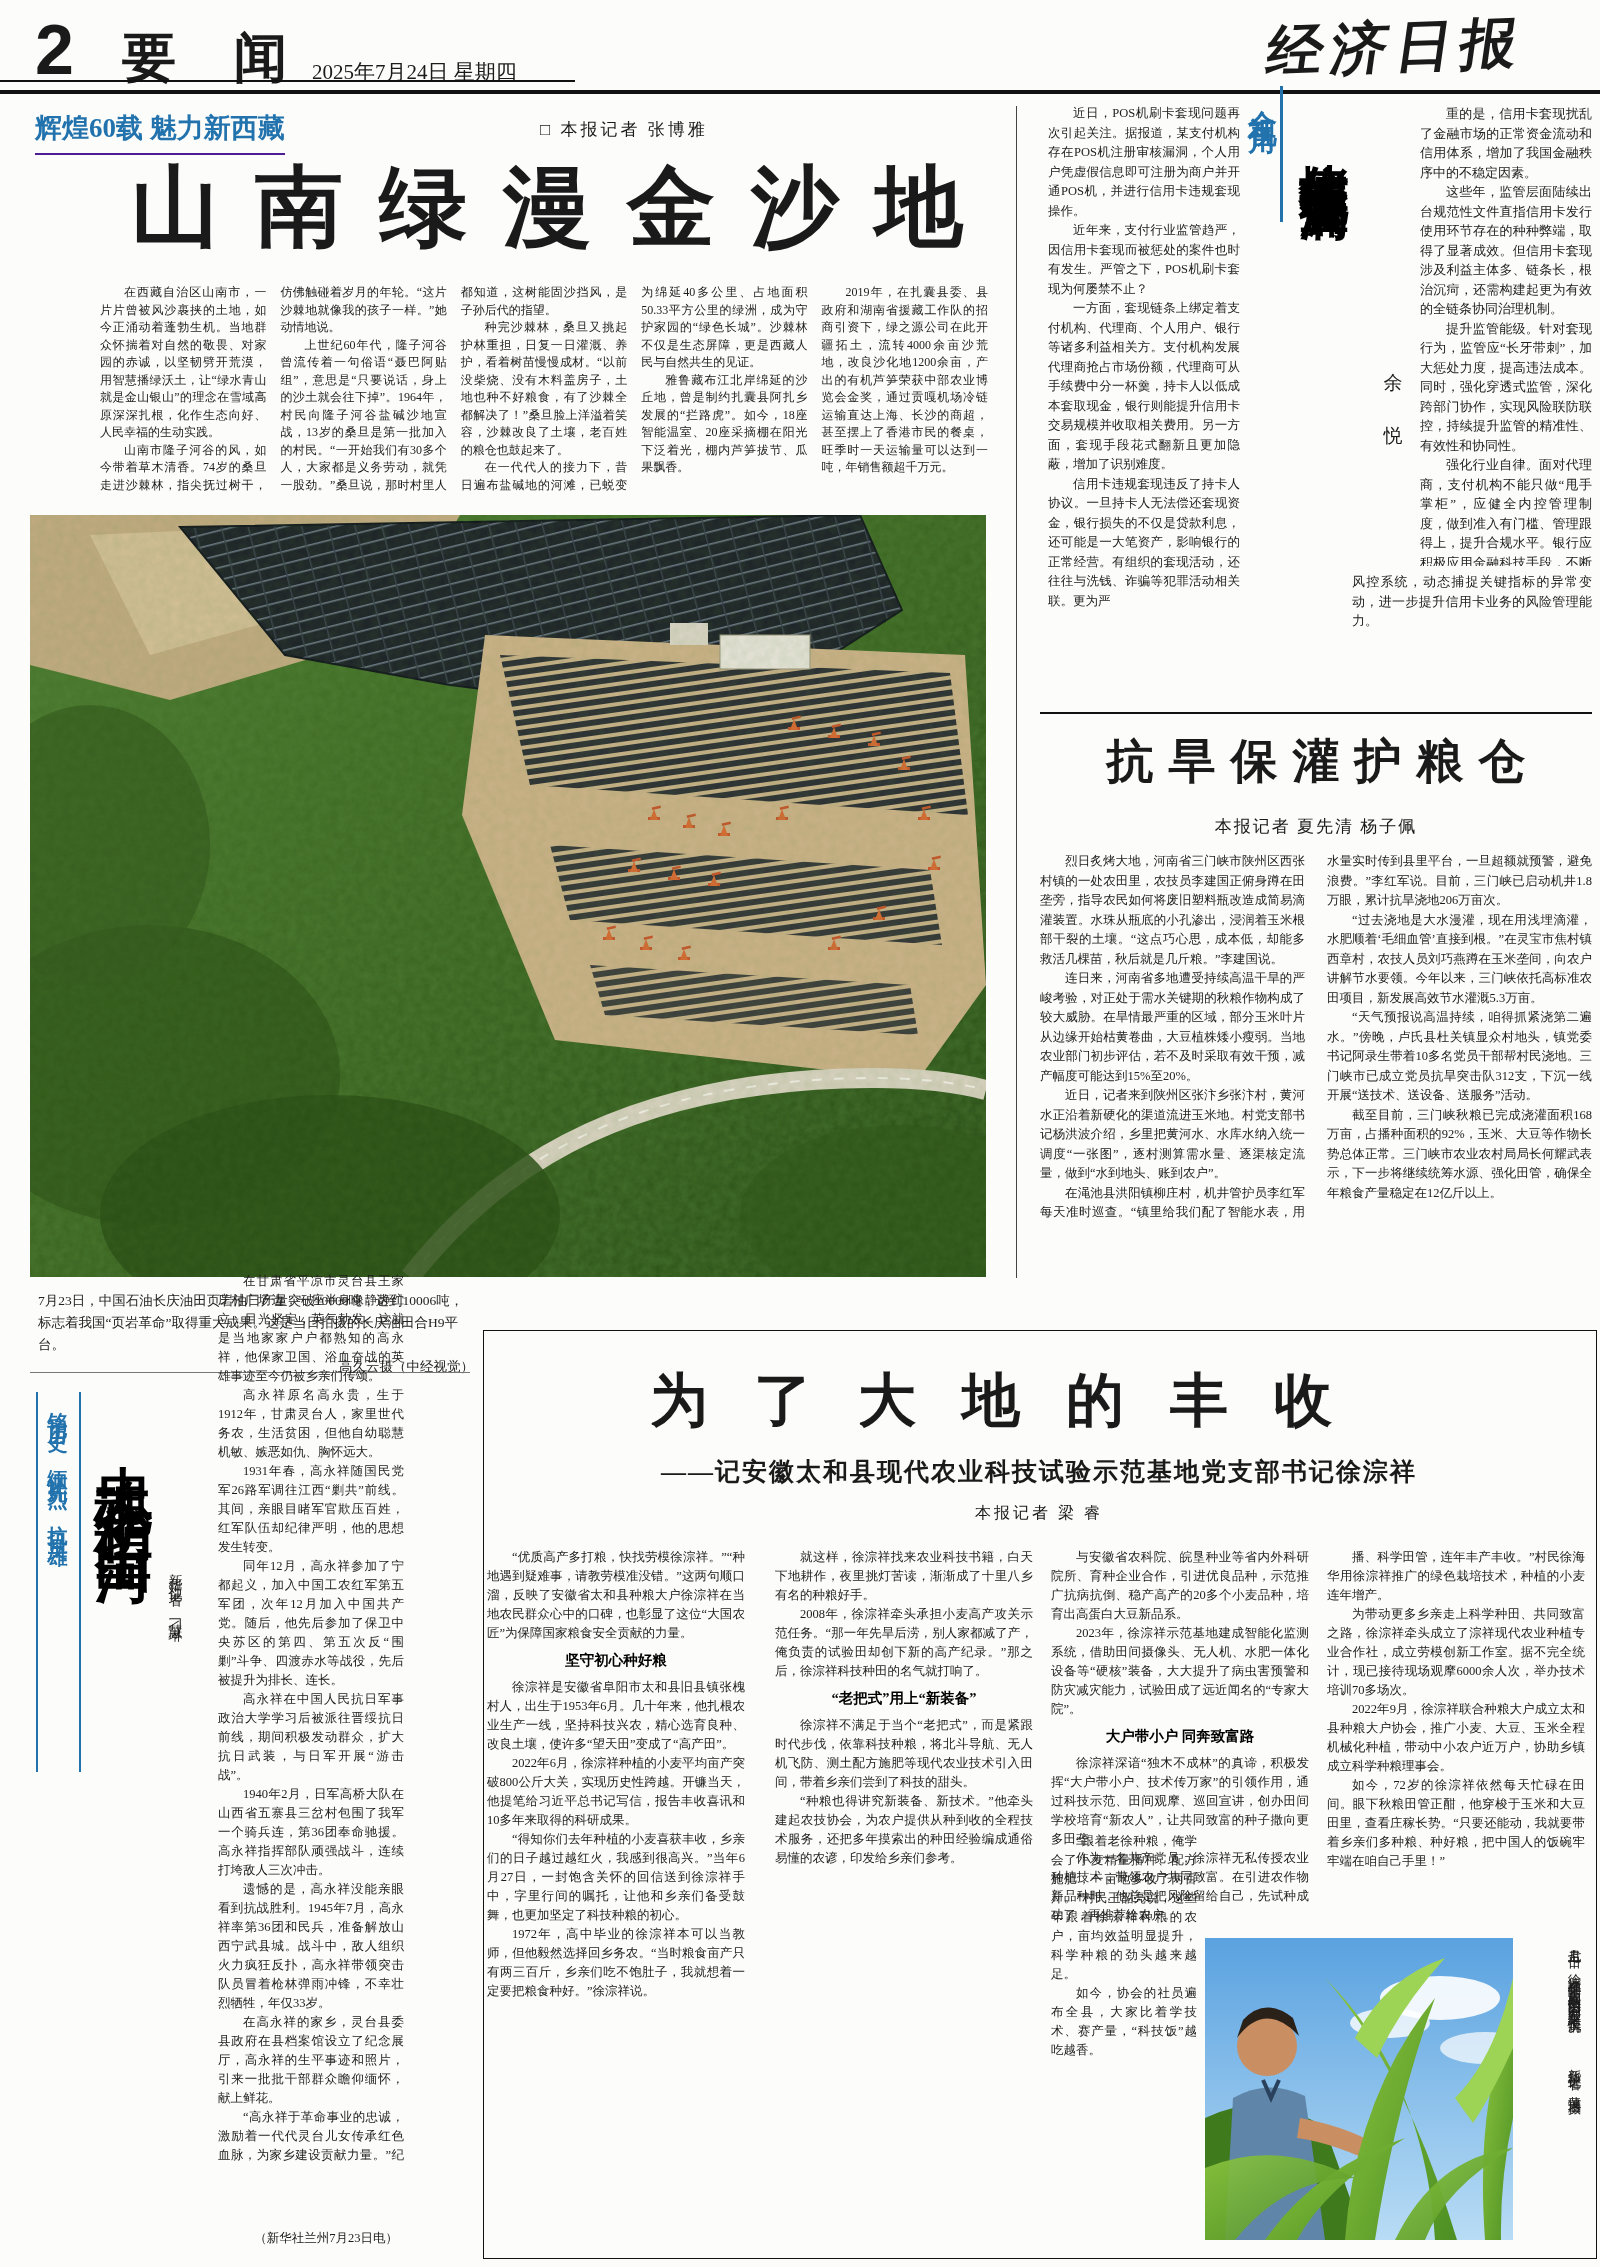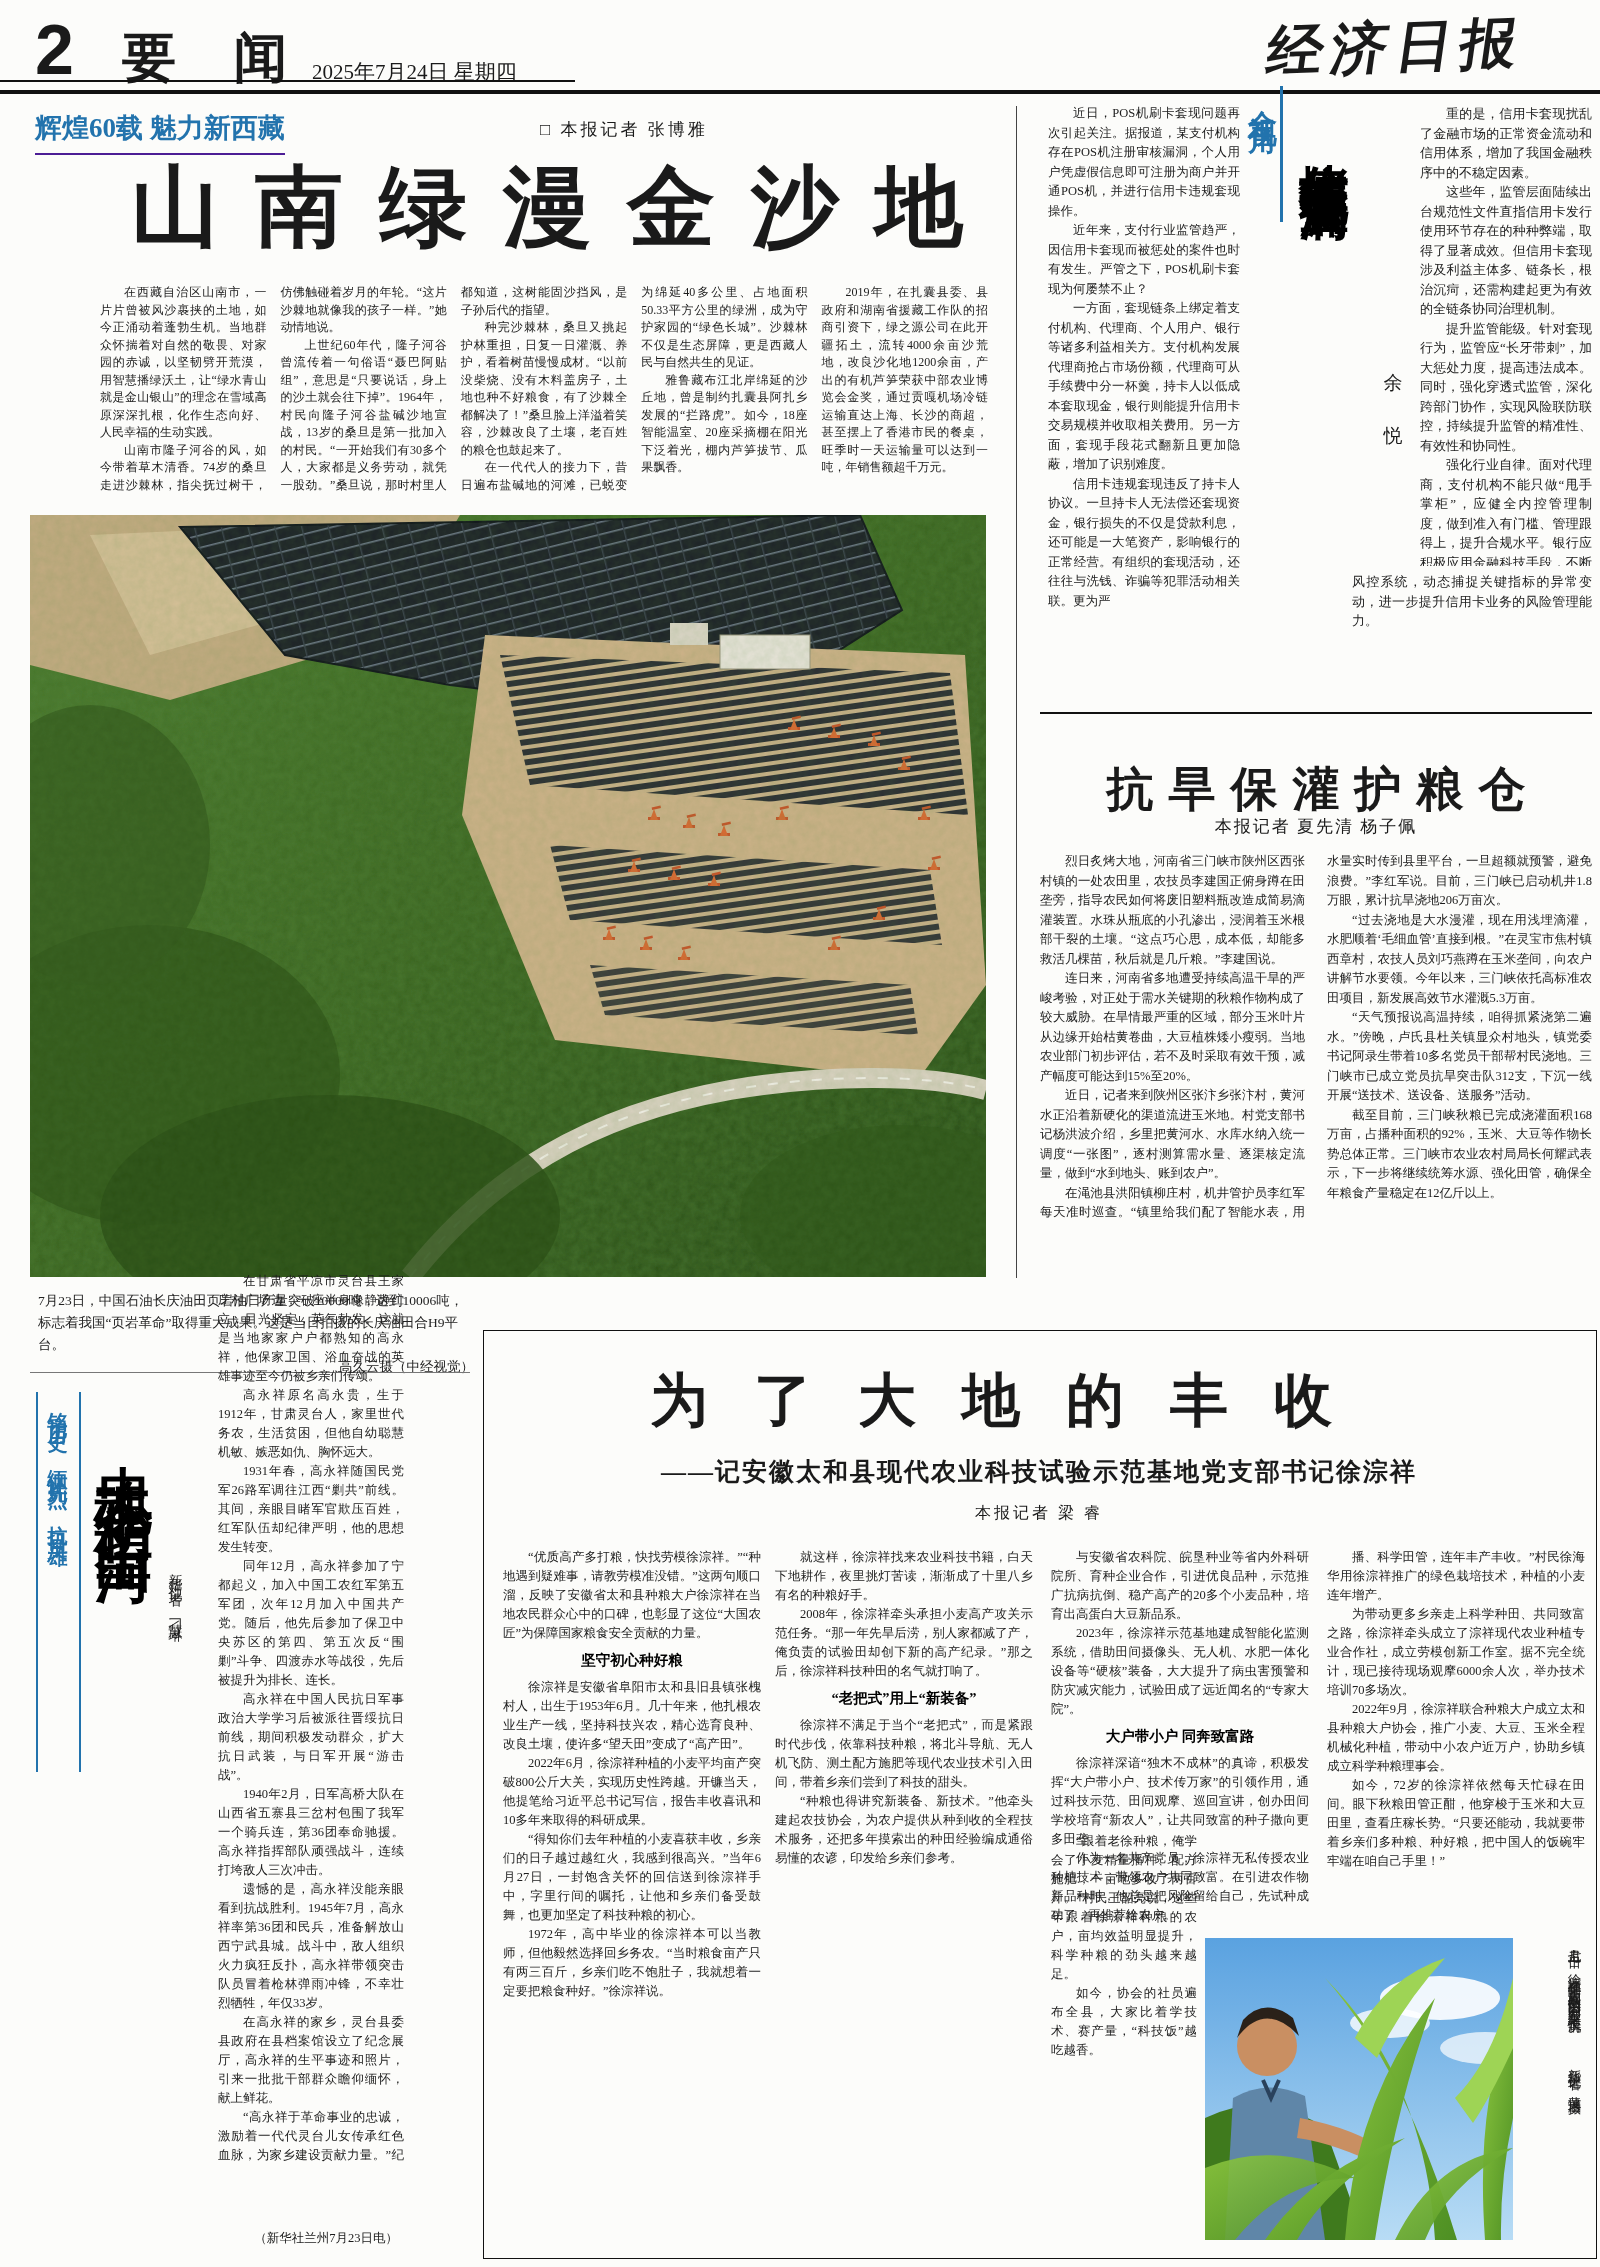--- a/index.html
+++ b/index.html
@@ -61,21 +61,21 @@
       <p>这些年，监管层面陆续出台规范性文件直指信用卡发行使用环节存在的种种弊端，取得了显著成效。但信用卡套现涉及利益主体多、链条长，根治沉疴，还需构建起更为有效的全链条协同治理机制。</p>
       <p>提升监管能级。针对套现行为，监管应“长牙带刺”，加大惩处力度，提高违法成本。同时，强化穿透式监管，深化跨部门协作，实现风险联防联控，持续提升监管的精准性、有效性和协同性。</p>
       <p>强化行业自律。面对代理商，支付机构不能只做“甩手掌柜”，应健全内控管理制度，做到准入有门槛、管理跟得上，提升合规水平。银行应积极应用金融科技手段，不断升级</p>
     </div>
   <div class="abs body-text kaiti" style="left:1352px;top:572px;width:240px;height:132px;font-size:13px;line-height:19.5px;">
       <p style="text-indent:0;">风控系统，动态捕捉关键指标的异常变动，进一步提升信用卡业务的风险管理能力。</p>
     </div>
 
   <div class="abs rule" style="left:1040px;top:712px;width:552px;height:2px;"></div>
 
-  <div class="abs b center" style="left:1040px;top:758px;width:552px;font-size:47px;letter-spacing:15px;text-indent:15px;white-space:nowrap;">抗旱保灌护粮仓</div>
+  <div class="abs b center" style="left:1040px;top:730px;width:552px;font-size:47px;letter-spacing:15px;text-indent:15px;white-space:nowrap;">抗旱保灌护粮仓</div>
   <div class="abs center" style="left:1040px;top:815px;width:552px;font-size:17px;letter-spacing:2px;">本报记者 夏先清 杨子佩</div>
   <div class="abs body-text" style="left:1040px;top:852px;width:552px;height:426px;column-count:2;column-gap:22px;line-height:19.5px;">
       <p>烈日炙烤大地，河南省三门峡市陕州区西张村镇的一处农田里，农技员李建国正俯身蹲在田垄旁，指导农民如何将废旧塑料瓶改造成简易滴灌装置。水珠从瓶底的小孔渗出，浸润着玉米根部干裂的土壤。“这点巧心思，成本低，却能多救活几棵苗，秋后就是几斤粮。”李建国说。</p>
       <p>连日来，河南省多地遭受持续高温干旱的严峻考验，对正处于需水关键期的秋粮作物构成了较大威胁。在旱情最严重的区域，部分玉米叶片从边缘开始枯黄卷曲，大豆植株矮小瘦弱。当地农业部门初步评估，若不及时采取有效干预，减产幅度可能达到15%至20%。</p>
       <p>近日，记者来到陕州区张汴乡张汴村，黄河水正沿着新硬化的渠道流进玉米地。村党支部书记杨洪波介绍，乡里把黄河水、水库水纳入统一调度“一张图”，逐村测算需水量、逐渠核定流量，做到“水到地头、账到农户”。</p>
       <p>在渑池县洪阳镇柳庄村，机井管护员李红军每天准时巡查。“镇里给我们配了智能水表，用水量实时传到县里平台，一旦超额就预警，避免浪费。”李红军说。目前，三门峡已启动机井1.8万眼，累计抗旱浇地206万亩次。</p>
       <p>“过去浇地是大水漫灌，现在用浅埋滴灌，水肥顺着‘毛细血管’直接到根。”在灵宝市焦村镇西章村，农技人员刘巧燕蹲在玉米垄间，向农户讲解节水要领。今年以来，三门峡依托高标准农田项目，新发展高效节水灌溉5.3万亩。</p>
       <p>“天气预报说高温持续，咱得抓紧浇第二遍水。”傍晚，卢氏县杜关镇显众村地头，镇党委书记阿录生带着10多名党员干部帮村民浇地。三门峡市已成立党员抗旱突击队312支，下沉一线开展“送技术、送设备、送服务”活动。</p>
       <p>截至目前，三门峡秋粮已完成浇灌面积168万亩，占播种面积的92%，玉米、大豆等作物长势总体正常。三门峡市农业农村局局长何耀武表示，下一步将继续统筹水源、强化田管，确保全年粮食产量稳定在12亿斤以上。</p>
     </div>
@@ -170,21 +170,21 @@
       <p>在高永祥的家乡，灵台县委县政府在县档案馆设立了纪念展厅，高永祥的生平事迹和照片，引来一批批干部群众瞻仰缅怀，献上鲜花。</p>
       <p>“高永祥于革命事业的忠诚，激励着一代代灵台儿女传承红色血脉，为家乡建设贡献力量。”纪念馆工作人员说。</p>
     </div>
   <div class="abs" style="left:212px;top:2230px;width:186px;font-size:12.5px;text-align:right;">（新华社兰州7月23日电）</div>
 
   <div class="abs" style="left:483px;top:1330px;width:1112px;height:927px;border:1.5px solid #111;"></div>
   <div class="abs sans b center" style="left:483px;top:1362px;width:1016px;font-size:58px;letter-spacing:46px;text-indent:46px;white-space:nowrap;">为了大地的丰收</div>
   <div class="abs b center" style="left:483px;top:1455px;width:1112px;font-size:25px;letter-spacing:2px;">——记安徽太和县现代农业科技试验示范基地党支部书记徐淙祥</div>
   <div class="abs center" style="left:483px;top:1503px;width:1112px;font-size:16px;letter-spacing:3px;">本报记者 梁 睿</div>
 
-  <div class="abs body-text" style="left:503px;top:1548px;width:258px;height:697px;">
+  <div class="abs body-text" style="left:487px;top:1548px;width:258px;height:697px;">
       <p>“优质高产多打粮，快找劳模徐淙祥。”“种地遇到疑难事，请教劳模准没错。”这两句顺口溜，反映了安徽省太和县种粮大户徐淙祥在当地农民群众心中的口碑，也彰显了这位“大国农匠”为保障国家粮食安全贡献的力量。</p>
       <h4>坚守初心种好粮</h4>
       <p>徐淙祥是安徽省阜阳市太和县旧县镇张槐村人，出生于1953年6月。几十年来，他扎根农业生产一线，坚持科技兴农，精心选育良种、改良土壤，使许多“望天田”变成了“高产田”。</p>
       <p>2022年6月，徐淙祥种植的小麦平均亩产突破800公斤大关，实现历史性跨越。开镰当天，他提笔给习近平总书记写信，报告丰收喜讯和10多年来取得的科研成果。</p>
       <p>“得知你们去年种植的小麦喜获丰收，乡亲们的日子越过越红火，我感到很高兴。”当年6月27日，一封饱含关怀的回信送到徐淙祥手中，字里行间的嘱托，让他和乡亲们备受鼓舞，也更加坚定了科技种粮的初心。</p>
       <p>1972年，高中毕业的徐淙祥本可以当教师，但他毅然选择回乡务农。“当时粮食亩产只有两三百斤，乡亲们吃不饱肚子，我就想着一定要把粮食种好。”徐淙祥说。</p>
     </div>
   <div class="abs body-text" style="left:775px;top:1548px;width:258px;height:697px;">
       <p>就这样，徐淙祥找来农业科技书籍，白天下地耕作，夜里挑灯苦读，渐渐成了十里八乡有名的种粮好手。</p>
       <p>2008年，徐淙祥牵头承担小麦高产攻关示范任务。“那一年先旱后涝，别人家都减了产，俺负责的试验田却创下新的高产纪录。”那之后，徐淙祥科技种田的名气就打响了。</p>

